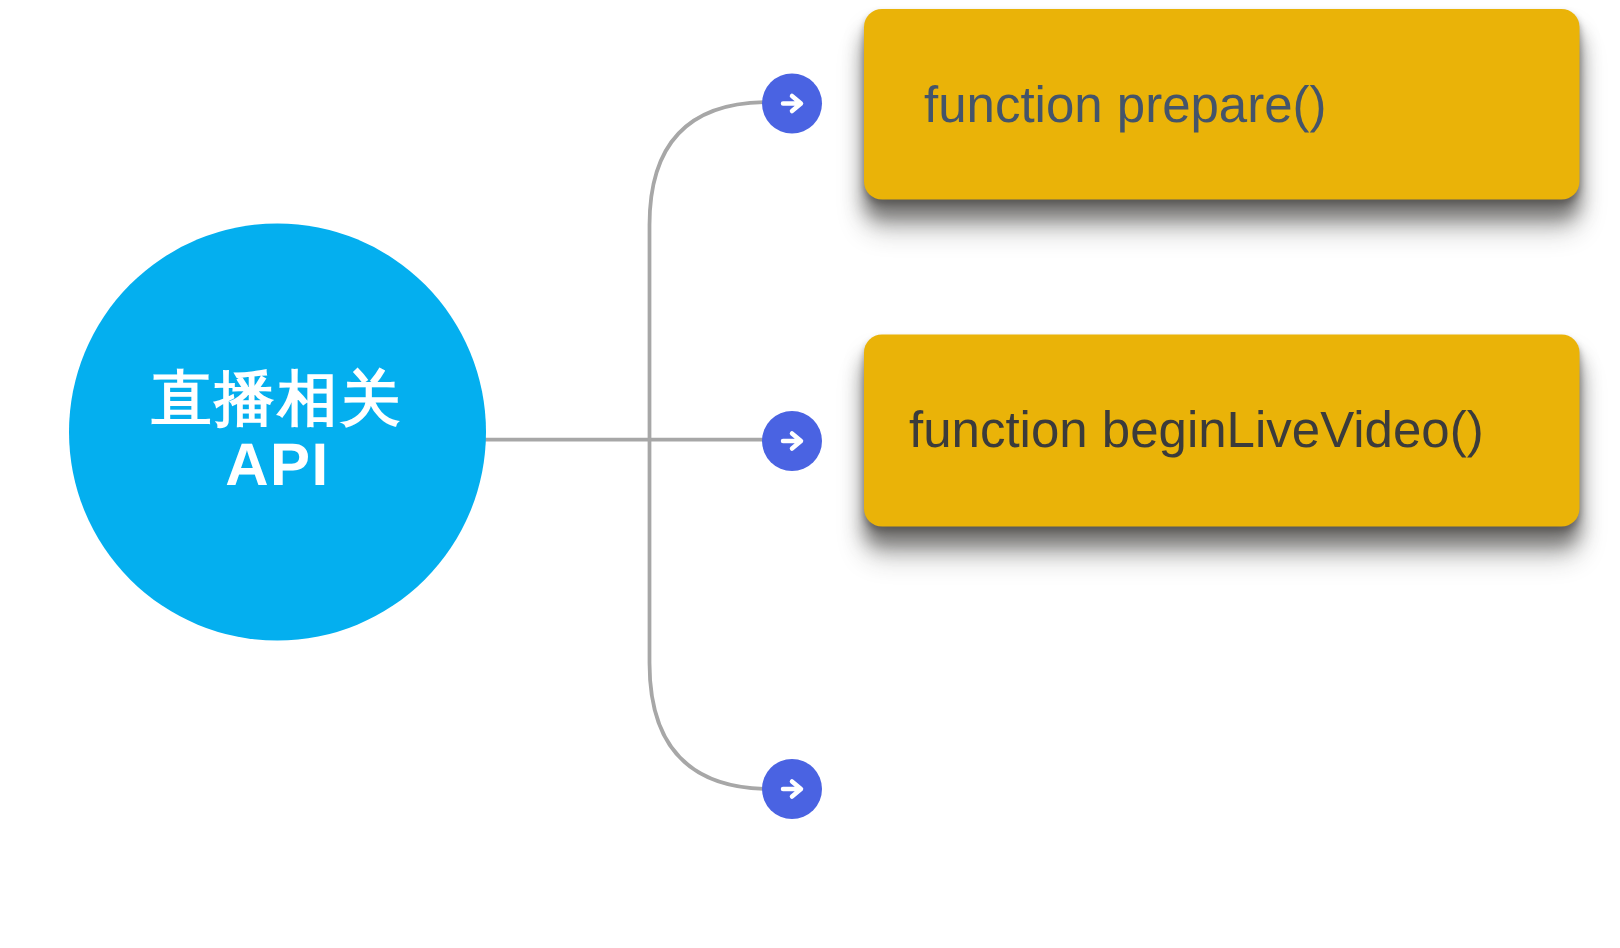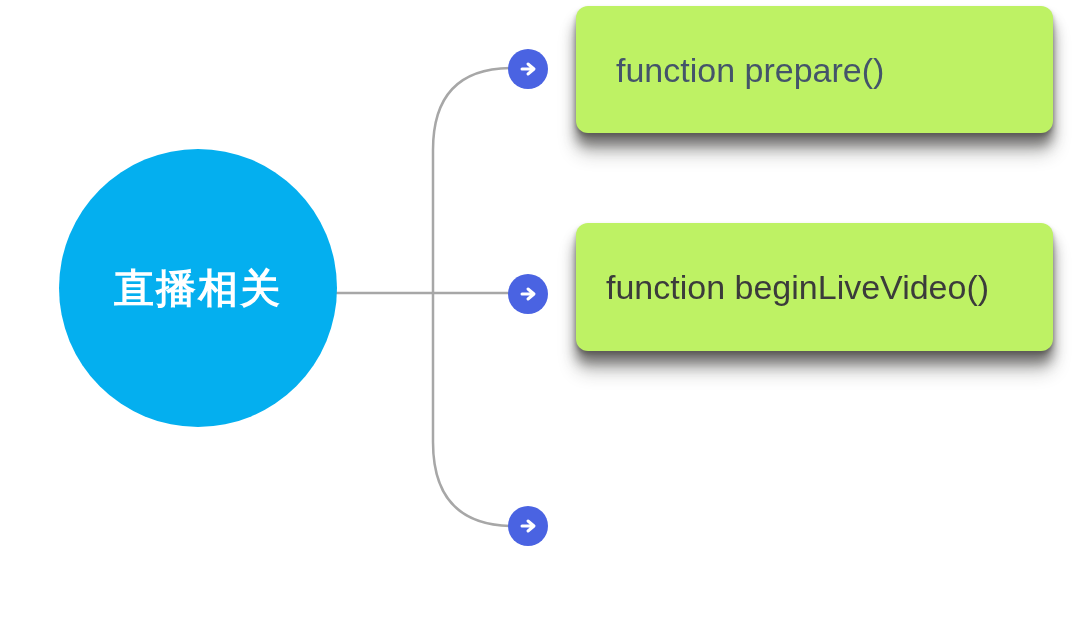--- a/index.html
+++ b/index.html
@@ -20,21 +20,21 @@
   .connectors {
     position: absolute;
     left: 0; top: 0;
     width: 1080px; height: 632px;
     z-index: 1;
   }
 
   
   .root-node {
     position: absolute;
-    left: 59px; top: 149px;
+    left: 46px; top: 149px;
     width: 278px; height: 278px;
     border-radius: 50%;
     background: #04AFEF;
     z-index: 2;
     display: flex;
     flex-direction: column;
     align-items: center;
     justify-content: center;
     text-align: right;
   }
@@ -49,21 +49,21 @@
     color: #ffffff;
     font-size: 40px;
     font-weight: 700;
     line-height: 44px;
     letter-spacing: 1px;
   }
 
   
   .func-box {
     position: absolute;
-    background: #bef264;
+    background: #eab308;
     border-radius: 12px;
     box-shadow: 0 3px 4px rgba(40,38,35,0.35),
                 0 12px 12px rgba(40,38,35,0.5),
                 0 20px 18px rgba(40,38,35,0.28);
     display: flex;
     align-items: center;
     z-index: 2;
     box-sizing: border-box;
   }
   .func-box .label {
@@ -98,20 +98,21 @@
 <div class="canvas">
 
   <svg class="connectors" viewBox="0 0 1080 632" xmlns="http://www.w3.org/2000/svg">
     <path d="M 300 293 H 510" fill="none" stroke="#A7A7A7" stroke-width="2.5" stroke-linecap="round"></path>
     <path d="M 433 293 V 150 Q 433 68 512 68" fill="none" stroke="#A7A7A7" stroke-width="2.5" stroke-linecap="round"></path>
     <path d="M 433 293 V 442 Q 433 525 512 526" fill="none" stroke="#A7A7A7" stroke-width="2.5" stroke-linecap="round"></path>
   </svg>
 
   <div class="root-node">
     <span class="root-line1">直播相关</span>
+    <span class="root-line2">API</span>
   </div>
 
   <div class="arrow-badge badge-1">
     <svg width="24" height="24" viewBox="-12 -12 24 24">
       <path d="M -6 0 H 5 M 0 -5 L 6 0 L 0 5" fill="none" stroke="#ffffff" stroke-width="3" stroke-linecap="round" stroke-linejoin="round"></path>
     </svg>
   </div>
   <div class="arrow-badge badge-2">
     <svg width="24" height="24" viewBox="-12 -12 24 24">
       <path d="M -6 0 H 5 M 0 -5 L 6 0 L 0 5" fill="none" stroke="#ffffff" stroke-width="3" stroke-linecap="round" stroke-linejoin="round"></path>

